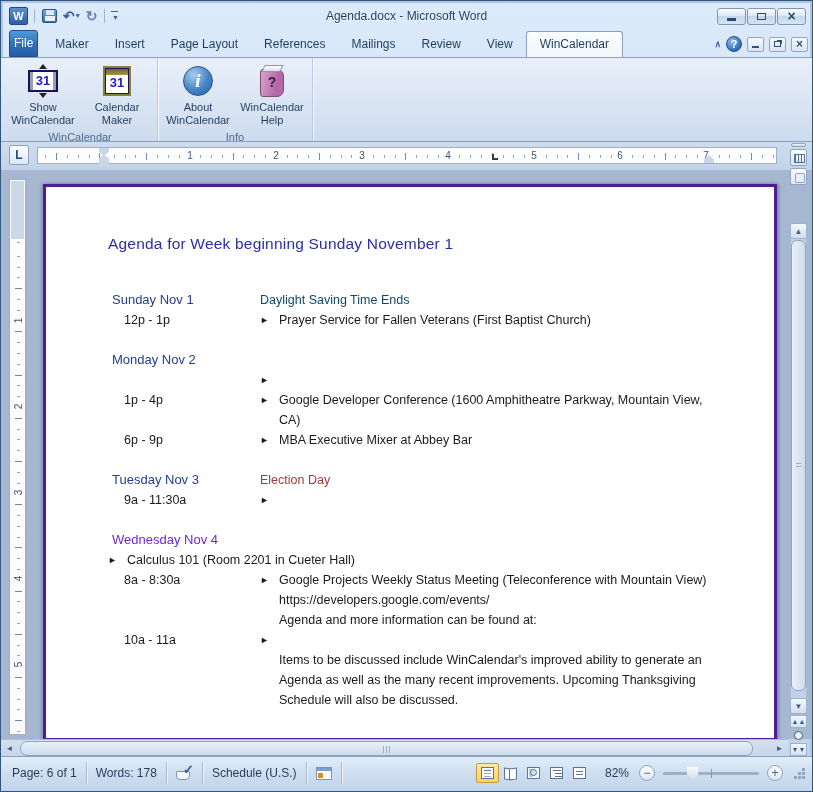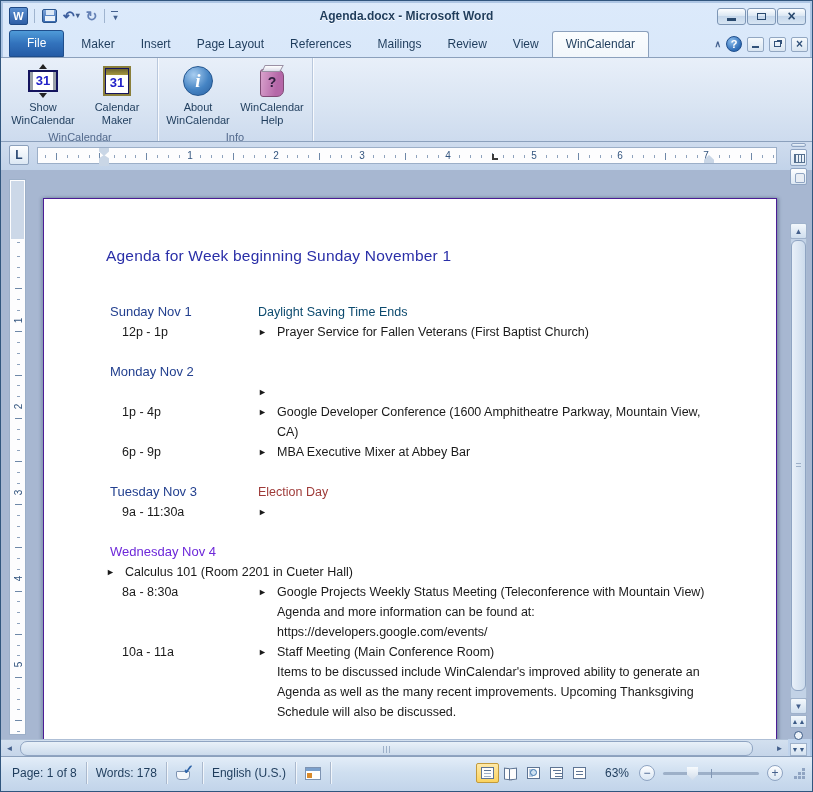--- a/index.html
+++ b/index.html
@@ -7,21 +7,21 @@
   body { font-family:"Liberation Sans", sans-serif; }
 
   .window {
     position:relative; width:813px; height:792px; overflow:hidden;
     border:1px solid #31567e;
     background:linear-gradient(#dceafb 0%, #cbdcf2 40%, #bfd3ec 100%);
     box-shadow:inset 0 0 0 2px #aec6e4;
   }
 
   
-  .titlebar { height:30px; display:flex; align-items:center; padding:0 6px 0 8px; position:relative;font-weight:bold; }
+  .titlebar { height:30px; display:flex; align-items:center; padding:0 6px 0 8px; position:relative; }
   .qat { display:flex; align-items:center; gap:4px; z-index:2; }
   .word-logo { width:19px; height:18px; background:linear-gradient(#5a8fd0,#2f5fa6); border:1px solid #1f4a86; border-radius:2px; color:#fff; font-weight:bold; font-size:11px; text-align:center; line-height:16px; }
   .word-logo::before { content:"W"; }
   .qat-sep { width:1px; height:14px; background:#9fb4cf; margin:0 2px; }
   .qat-btn { display:flex; align-items:center; color:#3c5e9e; font-size:14px; line-height:16px; padding:0 1px; border-radius:2px; }
   .save-ico { width:15px; height:14px; background:linear-gradient(#7aa2d8,#3b6cb2); border:1px solid #2a568f; border-radius:2px; position:relative; }
   .save-ico::before { content:""; position:absolute; left:3px; top:0; width:8px; height:5px; background:#dce8f6; }
   .save-ico::after  { content:""; position:absolute; left:2px; bottom:1px; width:10px; height:5px; background:#e9f1fa; }
   .undo-ico::before { content:"↶"; font-weight:bold; }
   .redo-ico::before { content:"↻"; font-weight:bold; opacity:.75; }
@@ -34,21 +34,21 @@
   .wc-btn { width:29px; height:17px; border:1px solid #7d96b5; border-radius:3px;
     background:linear-gradient(#fdfeff,#dbe7f3 45%,#c4d6ea 46%,#d7e5f3); display:flex; align-items:center; justify-content:center; color:#29496e; }
   .wc-btn .minbar { width:9px; height:3px; background:#29496e; margin-top:6px; }
   .wc-btn .rest { width:9px; height:7px; border:1px solid #29496e; background:transparent; }
   .wc-btn.close-x { font-size:12px; font-weight:bold; }
   .wc-btn.close-x::after { content:"×"; font-size:14px; line-height:10px; }
 
   
   .tabrow { height:26px; display:flex; align-items:flex-end; padding:0 4px 0 8px; position:relative; }
   .tab { font-size:12px; color:#1e3c5c; padding:5px 13px 6px; border-radius:3px 3px 0 0; white-space:nowrap; }
-  .tab.file { background:linear-gradient(#4f9bd8,#3272bc 50%,#255ca6); color:#fff; border:1px solid #1f4e8c; padding:5px 17px 6px; margin-right:4px; }
+  .tab.file { background:linear-gradient(#4f9bd8,#3272bc 50%,#255ca6); color:#fff; border:1px solid #1f4e8c; padding:5px 4px 6px; margin-right:4px; }
   .tab.active { background:linear-gradient(#fbfdfe,#f1f6fb); border:1px solid #8ba0bc; border-bottom:none; color:#1e3c5c; }
   .tab-right { margin-left:auto; display:flex; align-items:center; gap:5px; padding-bottom:5px; }
   .collapse-ico { font-size:9px; color:#44618f; }
   .collapse-ico::before { content:"∧"; font-weight:bold; }
   .help-circle { width:16px; height:16px; border-radius:50%; background:radial-gradient(circle at 35% 30%, #8fc0ee, #2d6cb6 70%); border:1px solid #1f4e8c; color:#fff; font-size:11px; font-weight:bold; text-align:center; line-height:15px; }
   .help-circle::before { content:"?"; }
   .mini-btn { width:17px; height:15px; border:1px solid #92a7c2; border-radius:2px; background:linear-gradient(#f6fafd,#d9e5f1); display:flex; align-items:center; justify-content:center; color:#32527a; }
   .mini-btn .minbar { width:7px; height:2px; background:#32527a; margin-top:5px; }
   .mini-btn .rest2 { width:7px; height:6px; border:1px solid #32527a; box-shadow:2px -2px 0 -1px #32527a; }
   .mini-btn.close2::after { content:"×"; font-size:12px; font-weight:bold; line-height:8px; }
@@ -104,21 +104,21 @@
   .v-ruler { position:absolute; left:8px; top:9px; bottom:4px; width:17px; background:#fdfdfe; border:1px solid #9cafc8;
     background-image:
       repeating-linear-gradient(180deg, transparent 0 42.2px, #6e88a8 42.2px 43.2px),
       repeating-linear-gradient(180deg, transparent 0 9.8px, #8fa3bd 9.8px 10.8px);
     background-size:7px 100%, 3px 100%;
     background-position:5px 66px, 7px 66px;
     background-repeat:repeat-y, repeat-y;
   }
   .v-margin { position:absolute; left:1px; top:1px; width:13px; height:58px; background:#ccd8e8; }
   .v-num { position:absolute; left:2px; width:12px; text-align:center; font-size:10px; color:#33557f; background:#fdfdfe; transform:rotate(-90deg); }
-  .page { position:absolute; left:42px; top:28px; width:734px; bottom:-2px; background:#fff; border:1px solid #4c1d95; box-shadow:2px 0 3px rgba(40,60,90,.35), -2px 0 3px rgba(40,60,90,.25); }
+  .page { position:absolute; left:42px; top:14px; width:734px; bottom:-2px; background:#fff; border:3px solid #4c1d95; box-shadow:2px 0 3px rgba(40,60,90,.35), -2px 0 3px rgba(40,60,90,.25); }
   .page-content { padding:48px 0 0 62px; color:#1a1a1a; }
   .doc-title { font-size:15.5px; letter-spacing:.2px; margin-bottom:37px; }
   .section { margin-bottom:20px; font-size:12.5px; line-height:20px; }
   .day-row { display:flex; }
   .day { width:152px; padding-left:4px; font-size:13px; flex:none; }
   .holiday { font-size:12.5px; }
   .ev { display:flex; }
   .ev .time { width:152px; padding-left:16px; flex:none; }
   .ev .bullet { width:19px; flex:none; font-size:9px; }
   .ev .text { width:432px; flex:none; }
@@ -376,53 +376,52 @@
           </div>
           <div class="ev">
             <span class="bullet">►</span>
             <span class="text">Calculus 101 (Room 2201 in Cueter Hall)</span>
           </div>
           <div class="ev">
             <span class="time">8a - 8:30a</span>
             <span class="bullet">►</span>
             <span class="text">Google Projects Weekly Status Meeting (Teleconference with Mountain View)</span>
           </div>
+          <div class="note">https://developers.google.com/events/</div>
           <div class="note">Agenda and more information can be found at:</div>
-          <div class="note">https://developers.google.com/events/</div>
           <div class="ev">
             <span class="time">10a - 11a</span>
             <span class="bullet">►</span>
-            <span class="text">Staff Meeting (Main Conference Room)</span>
           </div>
           <div class="note">Items to be discussed include WinCalendar's improved ability to generate an Agenda as well as the many recent improvements.  Upcoming Thanksgiving Schedule will also be discussed.</div>
         </div>
       </div>
     </div>
   </div>
 
   <div class="h-scroll">
     <div class="h-arrow">◄</div>
     <div class="h-track">
       <div class="h-thumb">
           <span class="grip"></span>
         </div>
     </div>
     <div class="h-arrow">►</div>
   </div>
 
   <div class="statusbar">
-    <div class="sb-item">Page: 1 of 8</div>
+    <div class="sb-item">Page: 6 of 1</div>
     <div class="sb-item">Words: 178</div>
     <div class="sb-item">
       <span class="spell-ico">
           <span class="book"></span>
           <span class="chk"></span>
         </span>
     </div>
-    <div class="sb-item">English (U.S.)</div>
+    <div class="sb-item">Schedule (U.S.)</div>
     <div class="sb-item">
       <span class="macro-ico"></span>
     </div>
     <div class="sb-right">
       <div class="viewbtns">
         <div class="vbtn active">
             <span class="vico print"></span>
           </div>
         <div class="vbtn">
             <span class="vico read"></span>
@@ -430,21 +429,21 @@
         <div class="vbtn">
             <span class="vico web"></span>
           </div>
         <div class="vbtn">
             <span class="vico outl"></span>
           </div>
         <div class="vbtn">
             <span class="vico draft"></span>
           </div>
       </div>
-      <div class="zoom-label">63%</div>
+      <div class="zoom-label">82%</div>
       <div class="zoom-btn">−</div>
       <div class="zoom-track">
         <span class="notch"></span>
         <span class="zoom-thumb"></span>
       </div>
       <div class="zoom-btn">+</div>
       <div class="resize-grip"></div>
     </div>
   </div>
 

